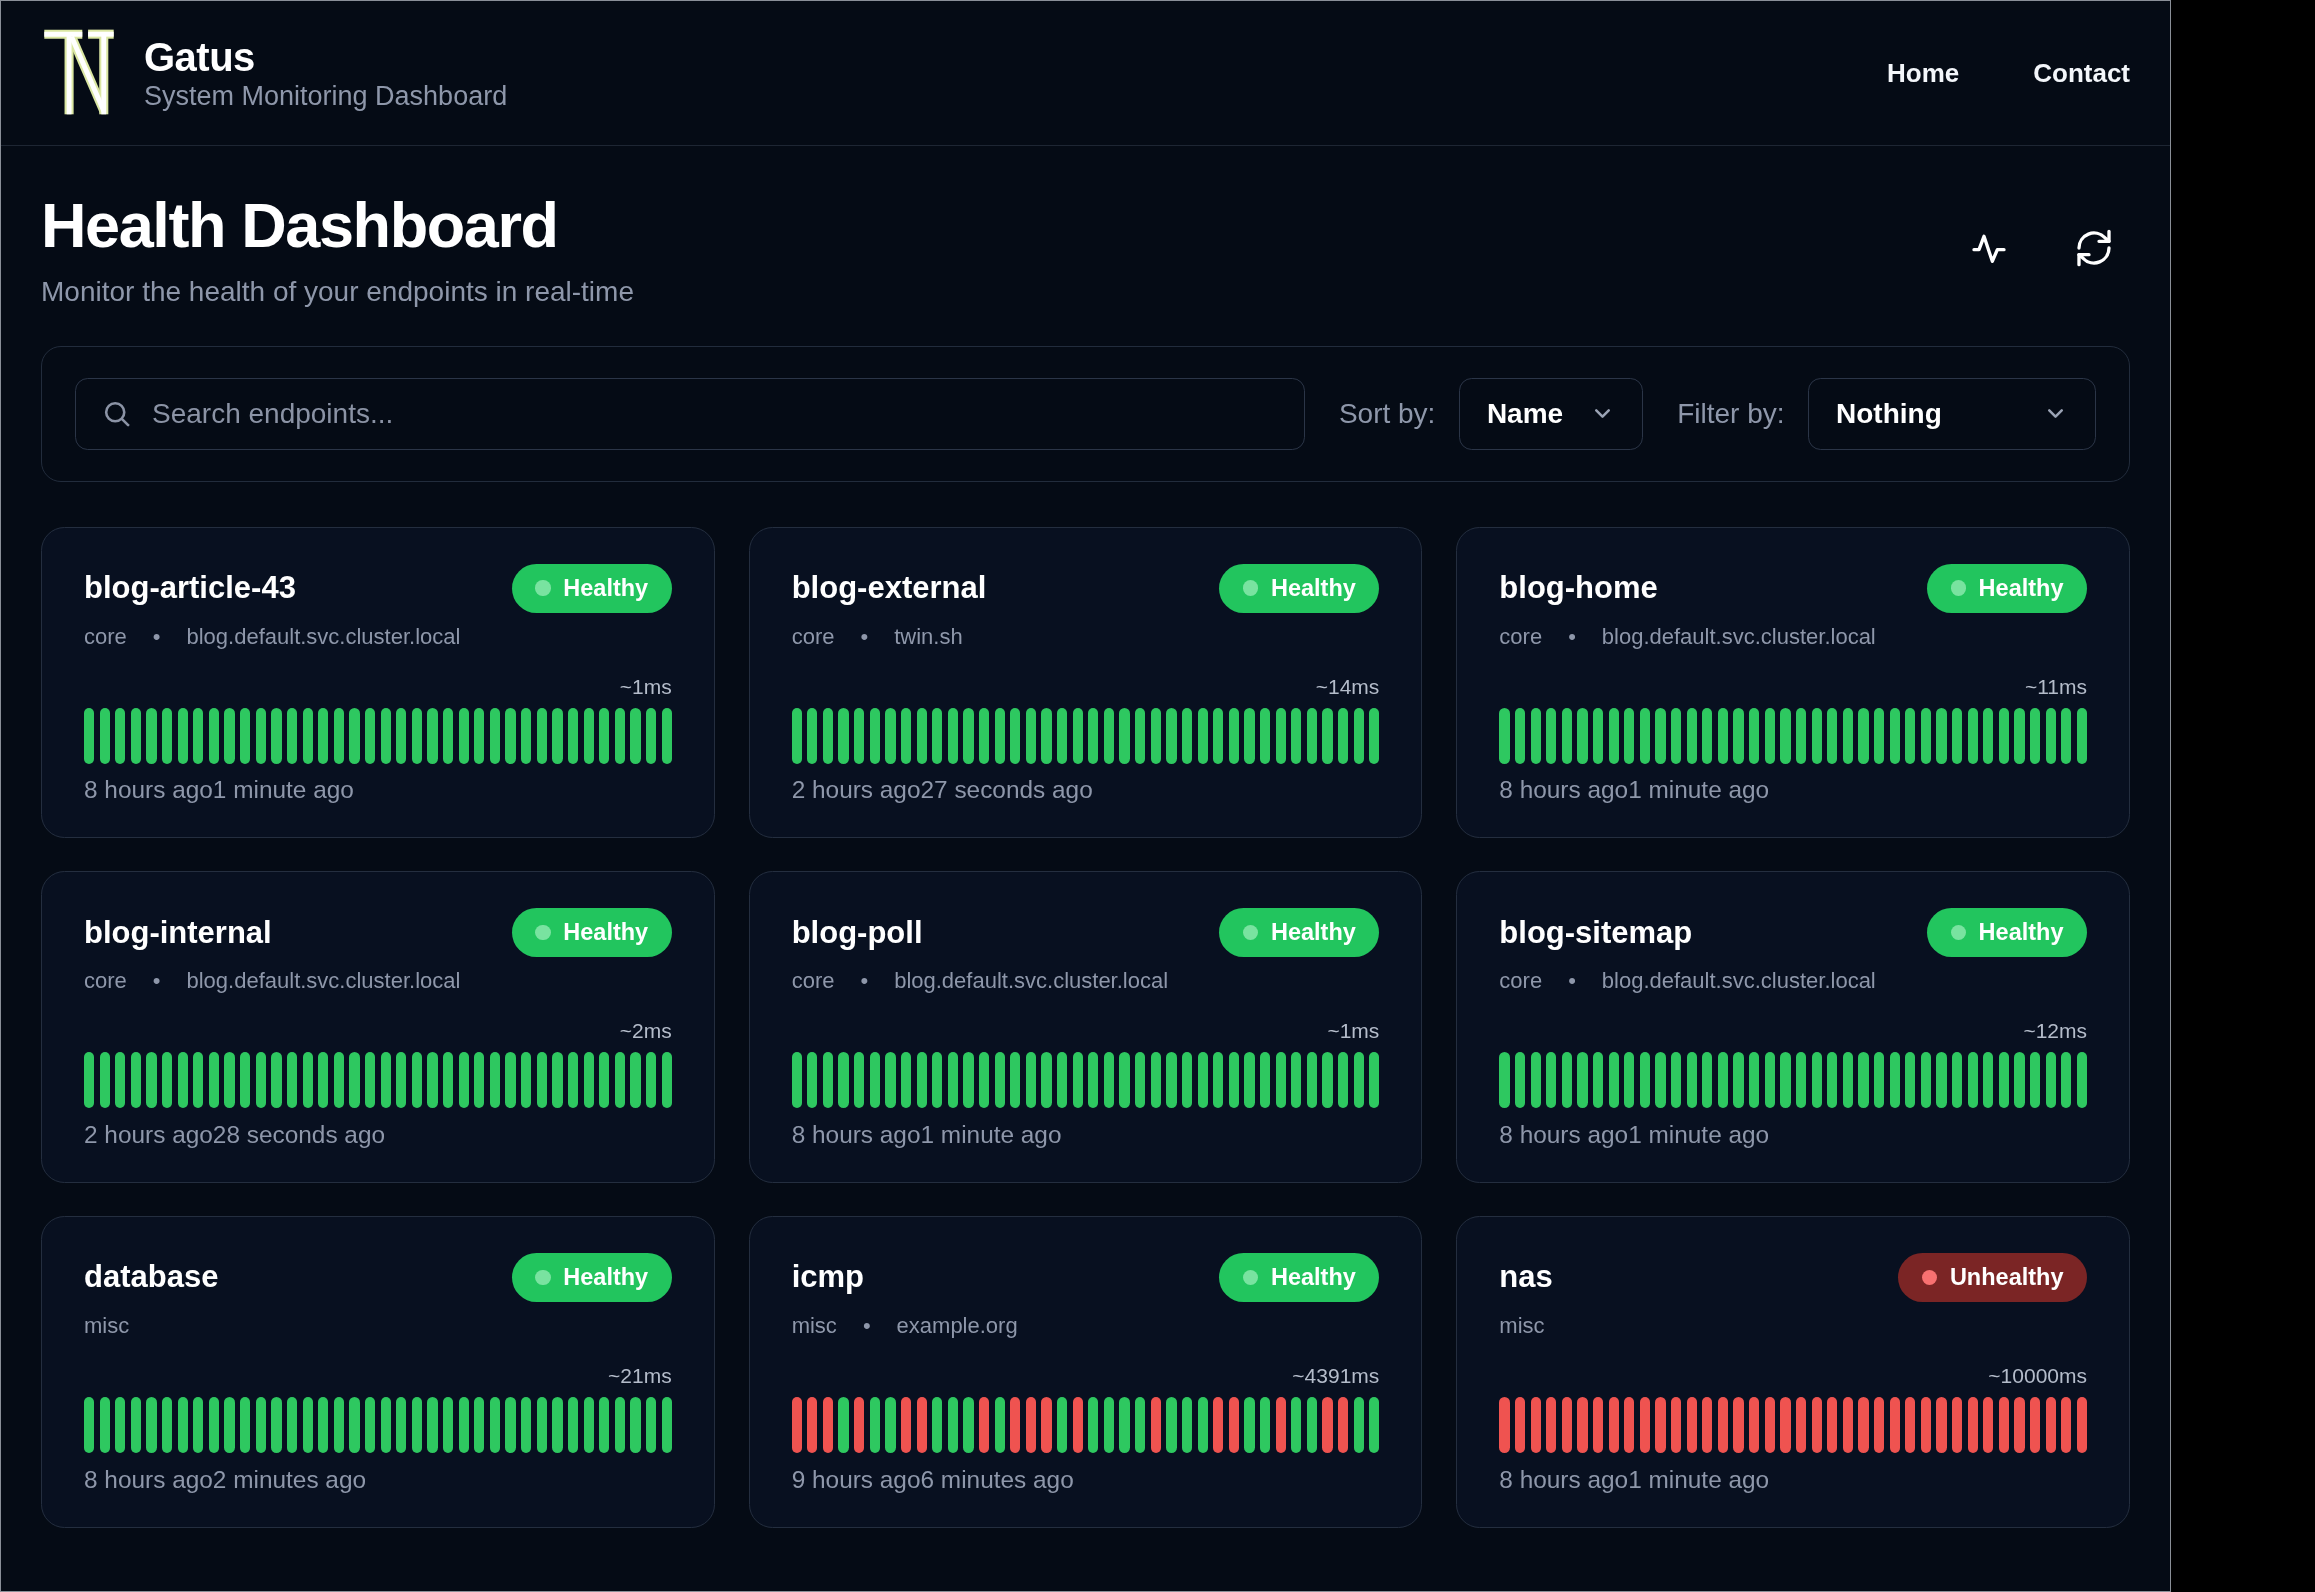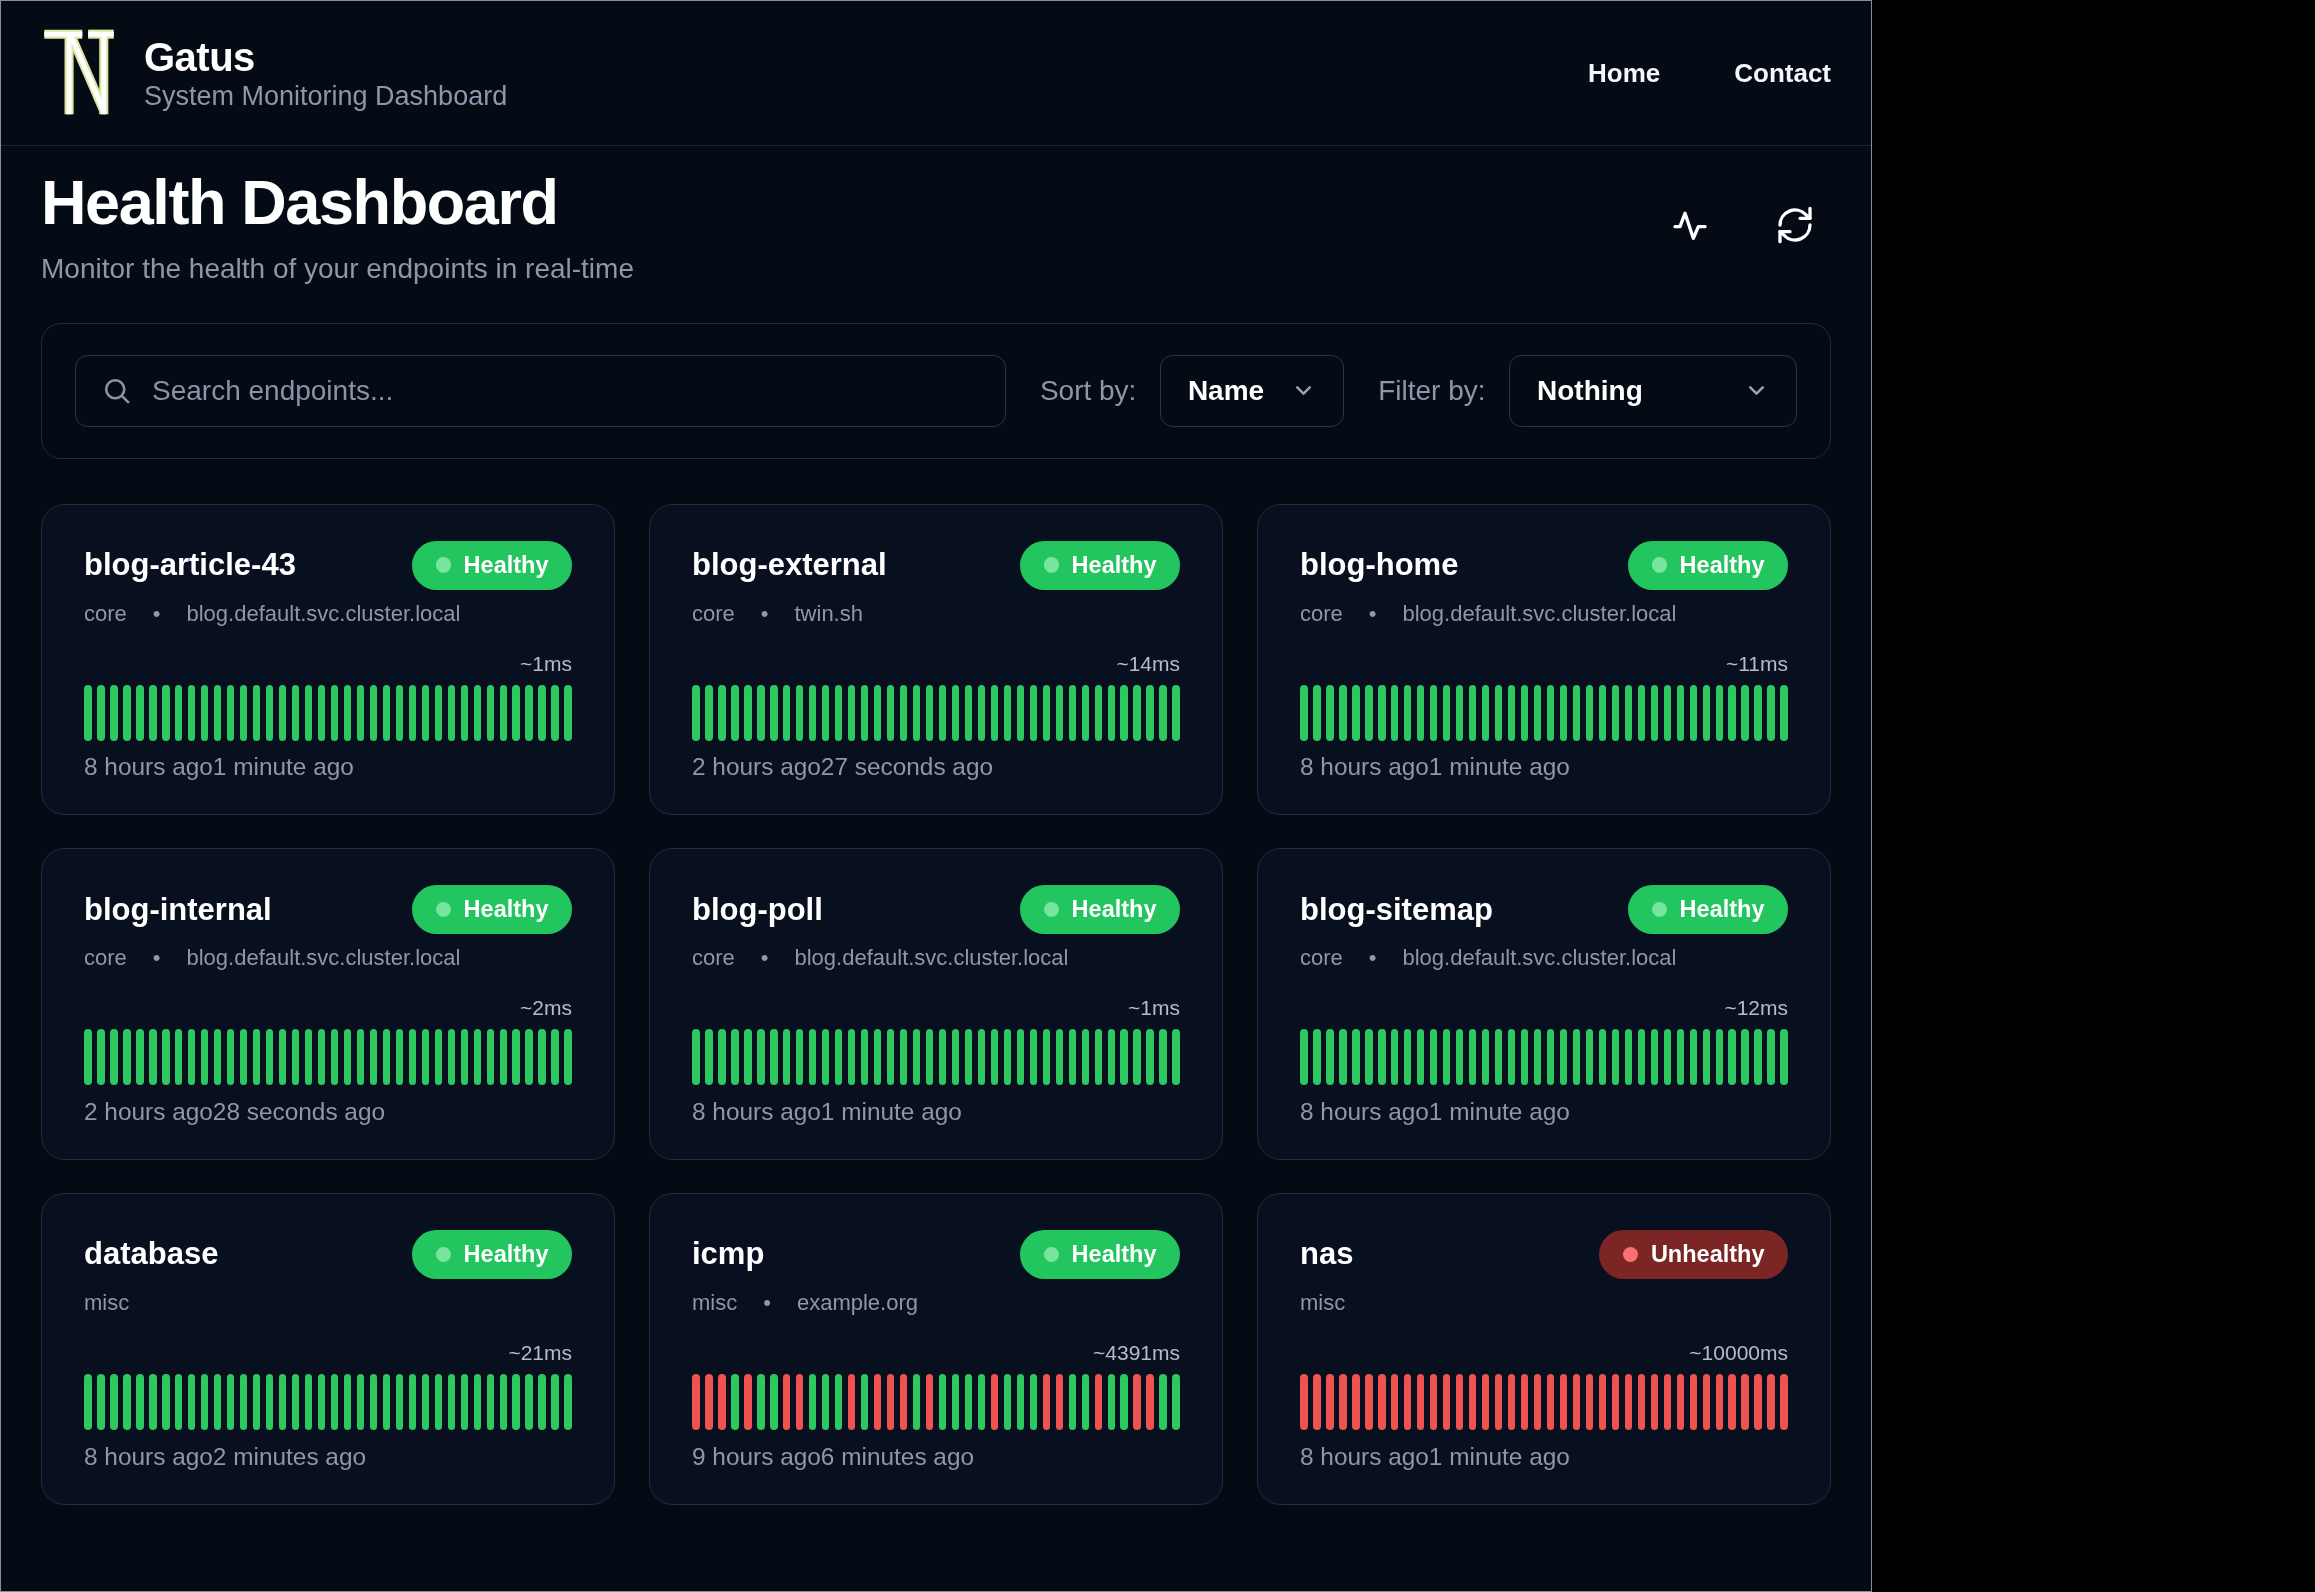--- a/index.html
+++ b/index.html
@@ -1,40 +1,40 @@
 <!DOCTYPE html>
 <html style="--bg: #050b15; --card-bg: #081020; --border: #242e3f; --text: #f2f5f9; --muted: #8e97aa; --green: #2ec860; --red: #ef5350; --badge-green: #22c55e; --badge-red: #7b2525; --dot-green: #79e3a0; --dot-red: #f87171; --logo-outline: #dbe7a3;font-size:14.5px"><head>
 <meta charset="utf-8">
 <style>
   * { margin: 0; padding: 0; box-sizing: border-box; }
   html, body { background: #000; }
   body { font-family: "Liberation Sans", "DejaVu Sans", sans-serif; }
   .screen {
-    width: 1872px; height: 1592px;
+    width: 2171px; height: 1592px;
     background: var(--bg);
     color: var(--text);
     border: 0.9px solid #8a8f98;
     overflow: hidden;
   }
   
   header {
     height: 145px;
     display: flex; align-items: center; justify-content: space-between;
     padding: 0 40px;
     border-bottom: 0.9px solid #1e2633;
   }
   .brand { display: flex; align-items: center; gap: 27px; }
   .logo { width: 76px; height: 100px; flex: 0 0 auto; }
   .brand-name { font-size: 40px; font-weight: 700; color: #fff; letter-spacing: -0.5px; }
   .brand-sub { font-size: 27px; color: var(--muted); margin-top: 1px; }
   nav { display: flex; align-items: center; gap: 74px; }
   nav a { color: #f3f6fa; font-size: 26px; font-weight: 700; text-decoration: none; cursor: pointer; }
   
   main { padding: 0 40px; }
-  .page-head { margin-top: 20px; display: flex; justify-content: space-between; align-items: center; }
+  .page-head { margin-top: 43px; display: flex; justify-content: space-between; align-items: center; }
   .page-title { font-size: 63px; font-weight: 800; letter-spacing: -1.4px; color: #fff; }
   .page-sub { font-size: 28px; color: var(--muted); margin-top: 14.5px; }
   .head-icons { display: flex; align-items: center; gap: 65px; padding-right: 16.3px; }
   .head-icons svg { width: 40px; height: 40px; stroke: #fff; fill: none; stroke-width: 2; cursor: pointer; }
   
   .toolbar {
     margin-top: 38px;
     border: 0.9px solid #222c3c; border-radius: 20px;
     padding: 31px 33px;
     display: flex; align-items: center; gap: 34px;

